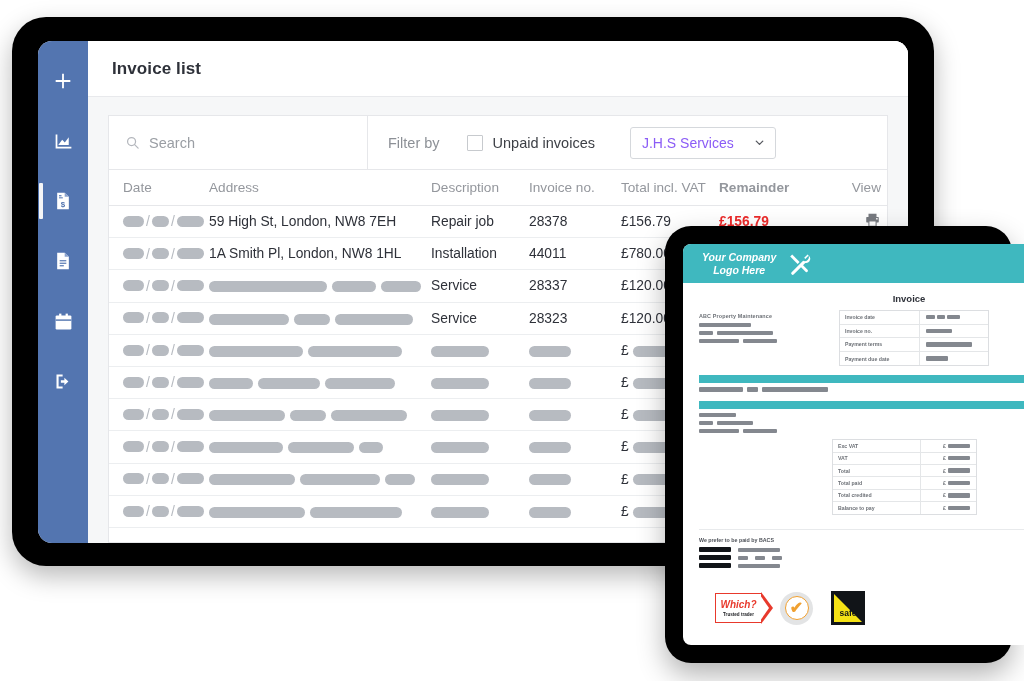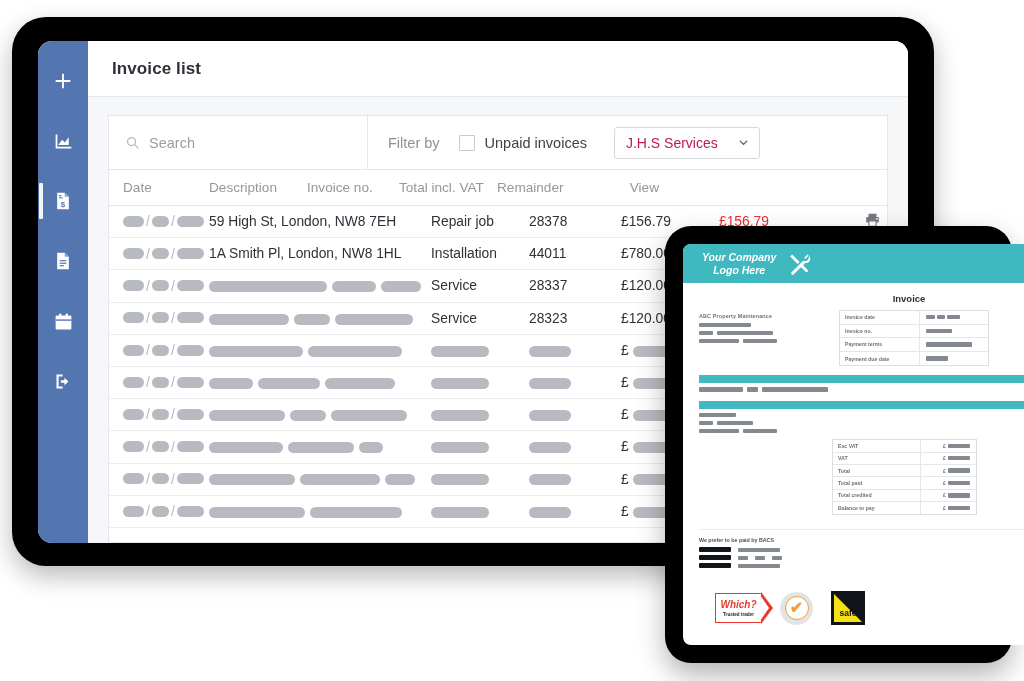--- a/index.html
+++ b/index.html
@@ -83,48 +83,48 @@
     display: flex; align-items: center; gap: 9px;
     padding-left: 16px;
     border-right: 1px solid #e6e7ea;
   }
   .search-ico { width: 15px; height: 15px; color: #b4b7bd; flex: 0 0 auto; }
   .search-input {
     border: none; outline: none; font-size: 14.5px; color: #737373;
     font-family: "Liberation Sans", sans-serif; background: transparent; width: 160px;
   }
   .search-input::placeholder { color: #9a9ea4; }
-  .filter-cell { flex: 1; display: flex; align-items: center; padding-left: 20px; gap: 19px; }
+  .filter-cell { flex: 1; display: flex; align-items: center; padding-left: 20px; gap: 27px; }
   .filter-label { font-size: 14.5px; color: #8c9096; }
   .chk-group { display: flex; align-items: center; gap: 10px; }
   .chk-box { width: 16px; height: 16px; border: 1px solid #c7cace; background: #fff; border-radius: 1px; }
   .chk-label { font-size: 14.5px; color: #3d4046; }
   .select-box {
     margin-left: 8px;
     width: 146px; height: 32px;
     border: 1px solid #d5d8dc; border-radius: 3px;
     display: flex; align-items: center; justify-content: space-between;
     padding: 0 9px 0 11px;
     background: #ffffff;
   }
-  .select-value { font-size: 14px; color: #be185d; }
+  .select-value { font-size: 14px; color: #8b5cf6; }
   .caret { width: 13px; height: 13px; color: #55585e; }
 
   
   .table { flex: 1; overflow: hidden; display: flex; flex-direction: column; }
   .trow { display: flex; align-items: center; height: 32.2px; border-bottom: 1px solid #eceef0; flex: 0 0 auto; }
   .trow.head { height: 36px; border-bottom: 1px solid #e6e7ea; }
   .trow.head .cell { color: #94979d; font-size: 13.6px; }
   .cell { font-size: 13.8px; color: #2e3139; padding-right: 6px; white-space: nowrap; overflow: hidden; }
   .c-date    { width: 100px; min-width: 100px; padding-left: 14px; }
   .c-addr    { width: 222px; min-width: 222px; }
   .c-desc    { width: 98px; min-width: 98px; }
   .c-invno   { width: 92px; min-width: 92px; }
   .c-total   { width: 98px; min-width: 98px; }
-  .c-rem     { width: 108px; min-width: 108px; }
+  .c-rem     { width: 108px; min-width: 108px; font-weight: bold; }
   .c-view    { width: 60px; min-width: 60px; text-align: right; }
   .rem-red { color: #ec2a2a; }
 
   .bar { display: inline-block; height: 11px; background: #b7bbc1; border-radius: 5.5px; vertical-align: middle; }
   .date-mask { display: inline-flex; align-items: center; gap: 1px; color: #b7bbc1; font-size: 13px; }
   .date-mask .sl { color: #b7bbc1; font-size: 14px; padding: 0 1px; }
   .printer { width: 17px; height: 16px; color: #76797f; }
   .pound { color: #2e3139; font-size: 13.8px; margin-right: 4px; }
 
   
@@ -317,20 +317,21 @@
                   <svg class="caret" viewBox="0 0 24 24">
                     <path d="M6 9.5l6 6 6-6" fill="none" stroke="currentColor" stroke-width="2.4" stroke-linecap="round" stroke-linejoin="round"></path>
                   </svg>
                 </span>
               </div>
             </div>
 
             <div class="table">
               <div class="trow head">
                 <div class="cell c-date">Date</div>
+                <div class="cell c-addr">Address</div>
                 <div class="cell c-desc">Description</div>
                 <div class="cell c-invno">Invoice no.</div>
                 <div class="cell c-total">Total incl. VAT</div>
                 <div class="cell c-rem">Remainder</div>
                 <div class="cell c-view">View</div>
               </div>
               <div id="rows">
                   <div class="trow">
                     <div class="cell c-date"><span class="date-mask">
                         <span class="bar" style="width:21px"></span>

